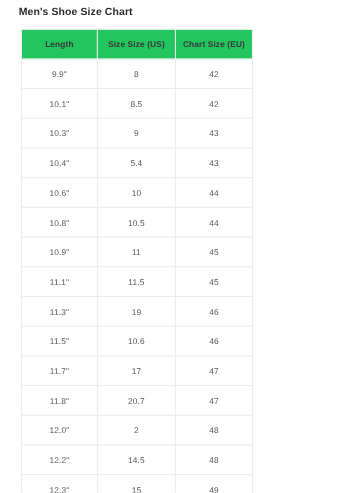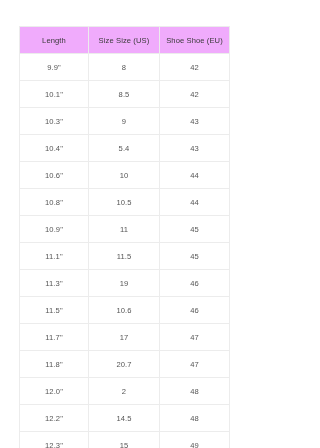--- a/index.html
+++ b/index.html
@@ -37,24 +37,24 @@
     top: 26px;
     width: 210px;
     border-collapse: collapse;
     table-layout: fixed;
   }
   .size-table col.col-length   { width: 69px; }
   .size-table col.col-us       { width: 71px; }
   .size-table col.col-eu       { width: 70px; }
 
   .size-table thead th {
-    background: #f0abfc;
+    background: #22c55e;
     color: #3a3a3a;
     font-size: 7.6px;
-    font-weight: normal;
+    font-weight: bold;
     text-align: center;
     height: 26px;
     padding: 0;
     border: 1px solid #ececec;
     border-top: 1px solid #ececec;
     letter-spacing: 0.1px;
     white-space: nowrap;
   }
   .size-table tbody td {
     background: #ffffff;
@@ -67,32 +67,33 @@
     border: 1px solid #ececec;
     letter-spacing: 0.1px;
     white-space: nowrap;
   }
 </style>
 </head>
 <body>
 
 <div class="page">
 
+  <div class="chart-title">Men's Shoe Size Chart</div>
 
   <table class="size-table">
     <colgroup>
       <col class="col-length">
       <col class="col-us">
       <col class="col-eu">
     </colgroup>
     <thead>
       <tr>
         <th>Length</th>
         <th>Size Size (US)</th>
-        <th>Shoe Shoe (EU)</th>
+        <th>Chart Size (EU)</th>
       </tr>
     </thead>
     <tbody>
       <tr>
         <td>9.9"</td>
         <td>8</td>
         <td>42</td>
       </tr>
       <tr>
         <td>10.1"</td>

